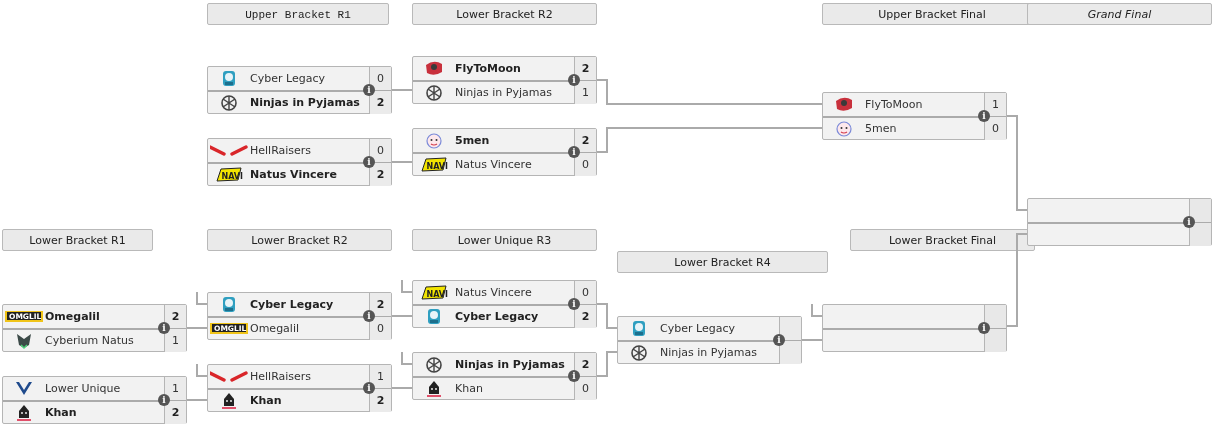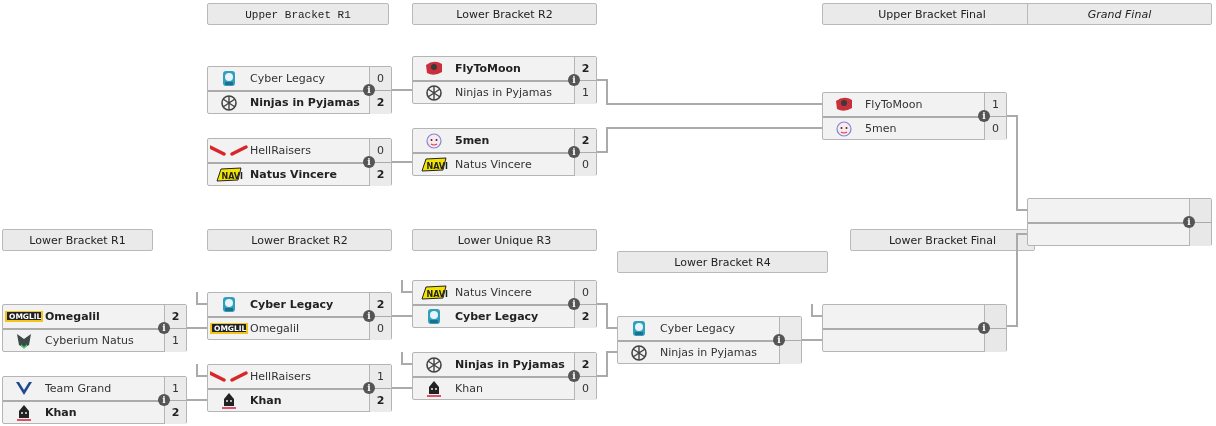--- a/index.html
+++ b/index.html
@@ -284,21 +284,21 @@
   <div class="info">i</div>
 </div>
 
 <div class="match" style="left:2px;top:376px;">
   <div class="row top">
     <div class="logo">
         <svg width="20" height="20">
           <use href="#lg-unique"></use>
         </svg>
       </div>
-    <div class="name">Team Grand</div>
+    <div class="name">Lower Unique</div>
     <div class="score">1</div>
   </div>
   <div class="sep"></div>
   <div class="row bot">
     <div class="logo">
         <svg width="20" height="20">
           <use href="#lg-khan"></use>
         </svg>
       </div>
     <div class="name win">Khan</div>

